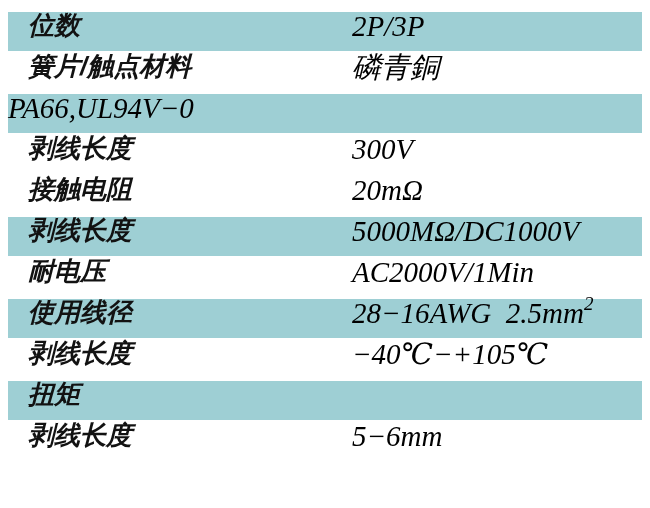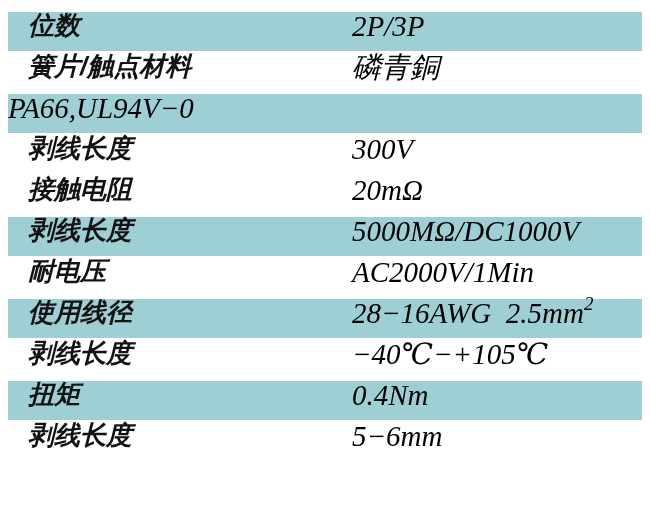--- a/index.html
+++ b/index.html
@@ -103,21 +103,20 @@
       <span class="value"><span>28−16AWG&nbsp; 2.5mm</span><sup>2</sup></span>
     </div>
 
     <div class="row">
       <span class="label">剥线长度</span>
       <span class="value">−40℃−+105℃</span>
     </div>
 
     <div class="row alt">
       <span class="label">扭矩</span>
-      <span class="value">0.4Nm</span>
     </div>
 
     <div class="row">
       <span class="label">剥线长度</span>
       <span class="value">5−6mm</span>
     </div>
 
   </div>
 </div>
 

